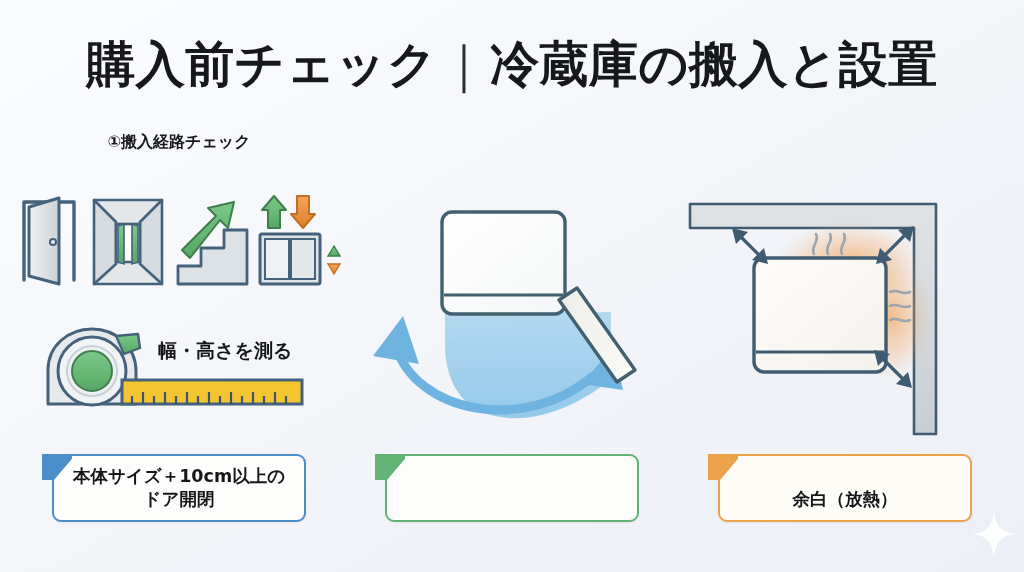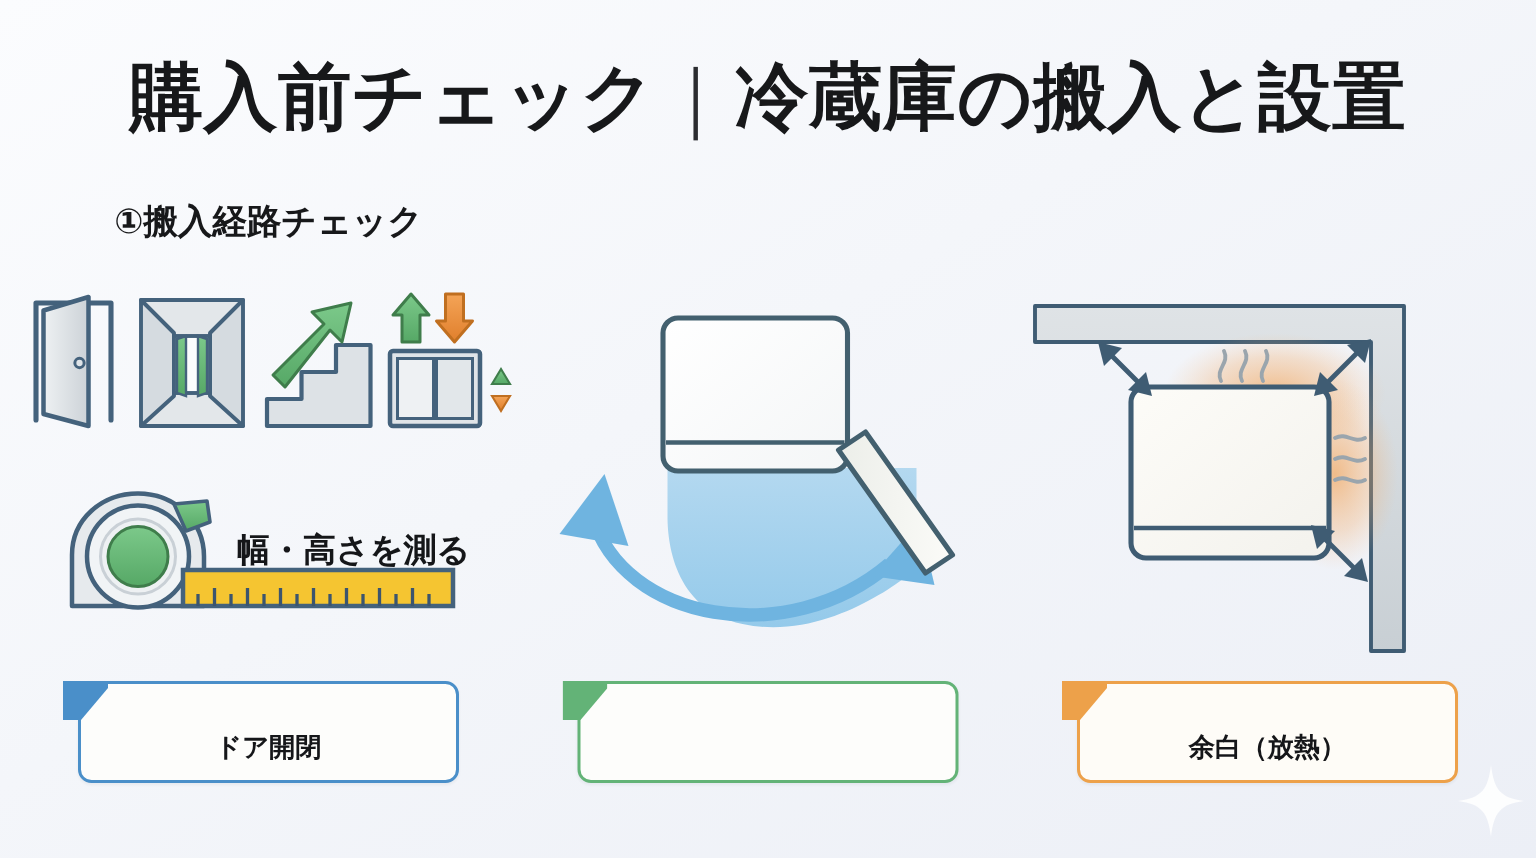--- a/index.html
+++ b/index.html
@@ -50,21 +50,21 @@
   #col-1 { left: 12px; }
   #col-2 { left: 345px; }
   #col-3 { left: 678px; }
 
   .col-head {
     position: absolute;
     top: 0;
     left: 0;
     width: 334px;
     text-align: center;
-    font-size: 23px;
+    font-size: 16px;
     font-weight: 700;
     color: #17181a;
     white-space: nowrap;
   }
 
   .art {
     position: absolute;
     left: 0;
     top: 52px;
     width: 334px;
@@ -209,27 +209,27 @@
             <line x1="208" y1="212" x2="208" y2="220"></line>
             <line x1="219" y1="208" x2="219" y2="220"></line>
             <line x1="230" y1="212" x2="230" y2="220"></line>
             <line x1="241" y1="208" x2="241" y2="220"></line>
             <line x1="252" y1="212" x2="252" y2="220"></line>
             <line x1="263" y1="208" x2="263" y2="220"></line>
             <line x1="274" y1="212" x2="274" y2="220"></line>
           </g>
         </g>
       </svg>
-      <div style="position:absolute; left:146px; top:168px; font-size:22px; font-weight:700; color:#151619; white-space:nowrap;">幅・高さを測る</div>
+      <div style="position:absolute; left:146px; top:154px; font-size:19px; font-weight:700; color:#151619; white-space:nowrap;">幅・高さを測る</div>
     </div>
 
     <div class="caption" id="cap-1">
       <span class="tab"></span>
       <span class="ctext">
-        <br>
+        <span>本体サイズ＋10cm以上の</span><br>
         <span>ドア開閉</span>
       </span>
     </div>
   </div>
 
   <div class="column" id="col-2">
 
     <div class="art">
       <svg width="334" height="258" viewBox="0 0 334 258" xmlns="http://www.w3.org/2000/svg">
         <defs>

